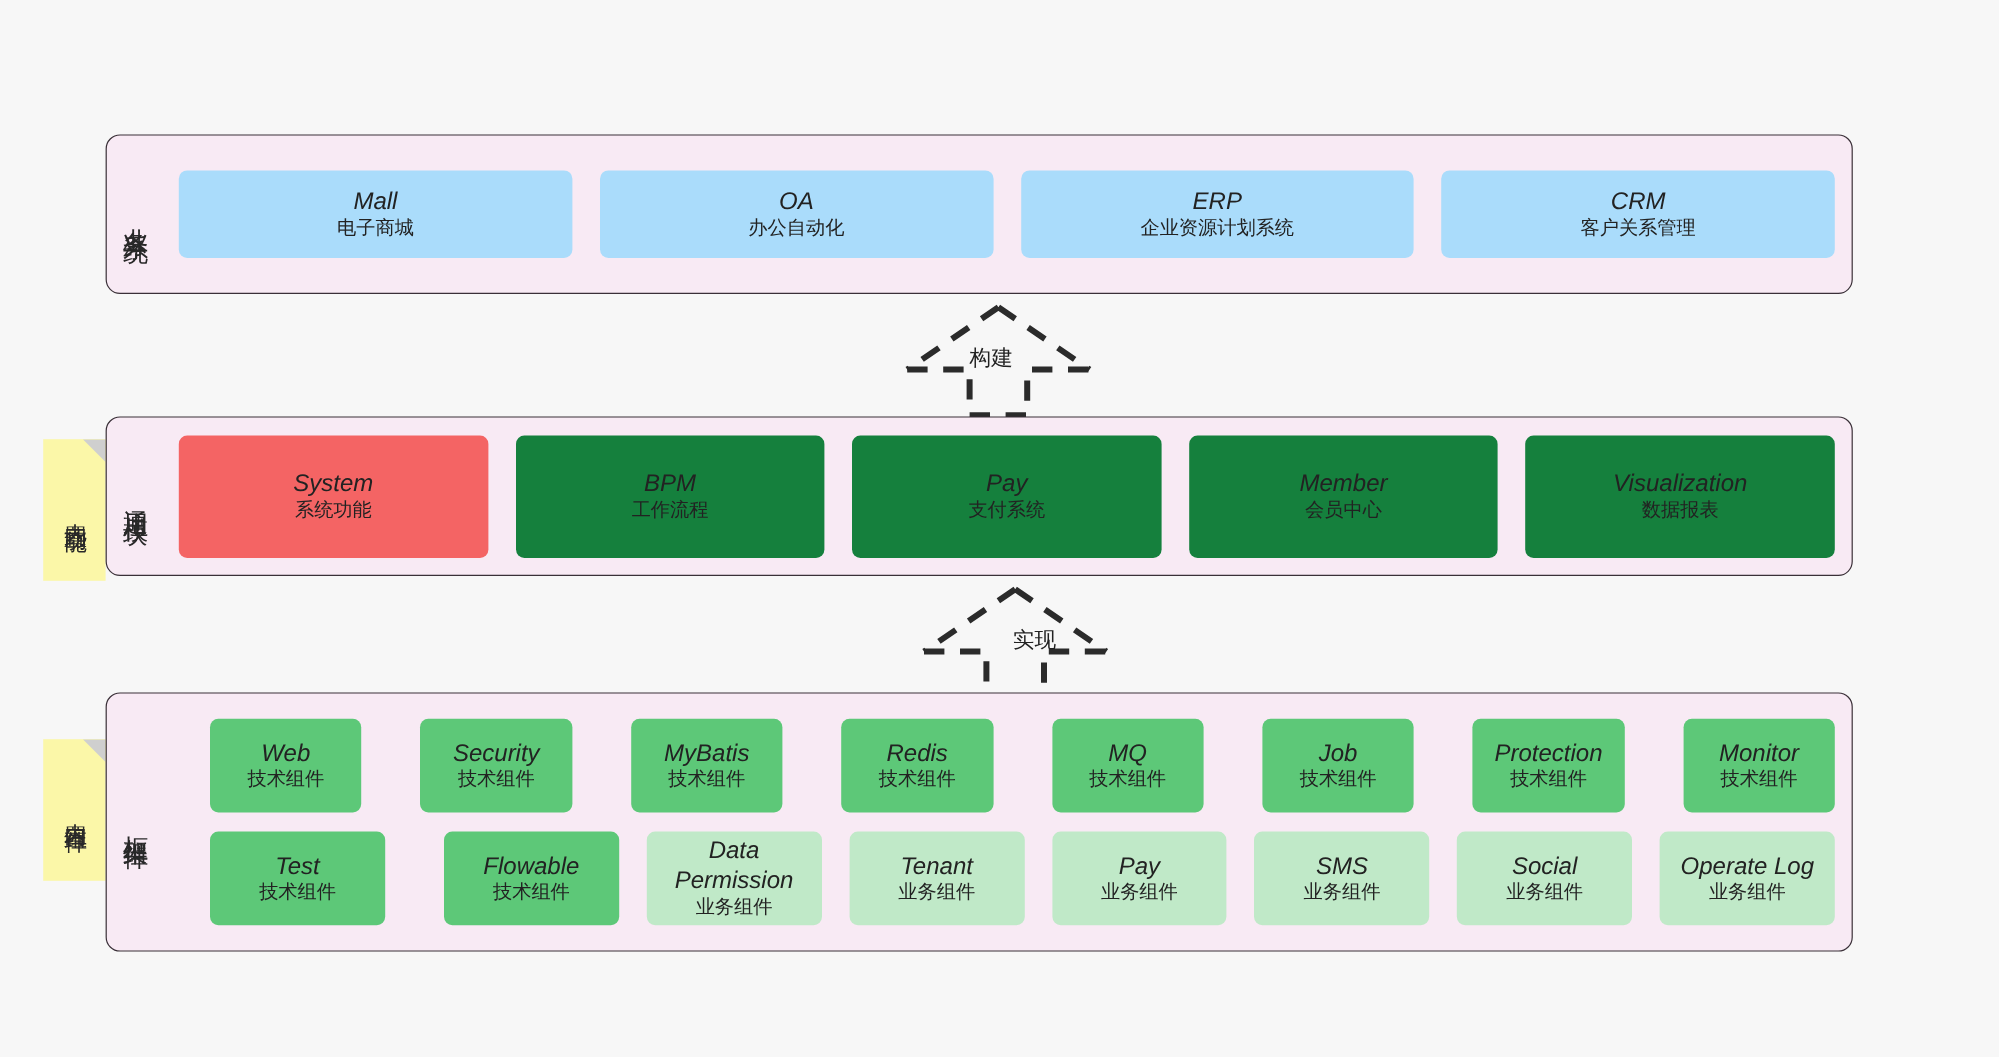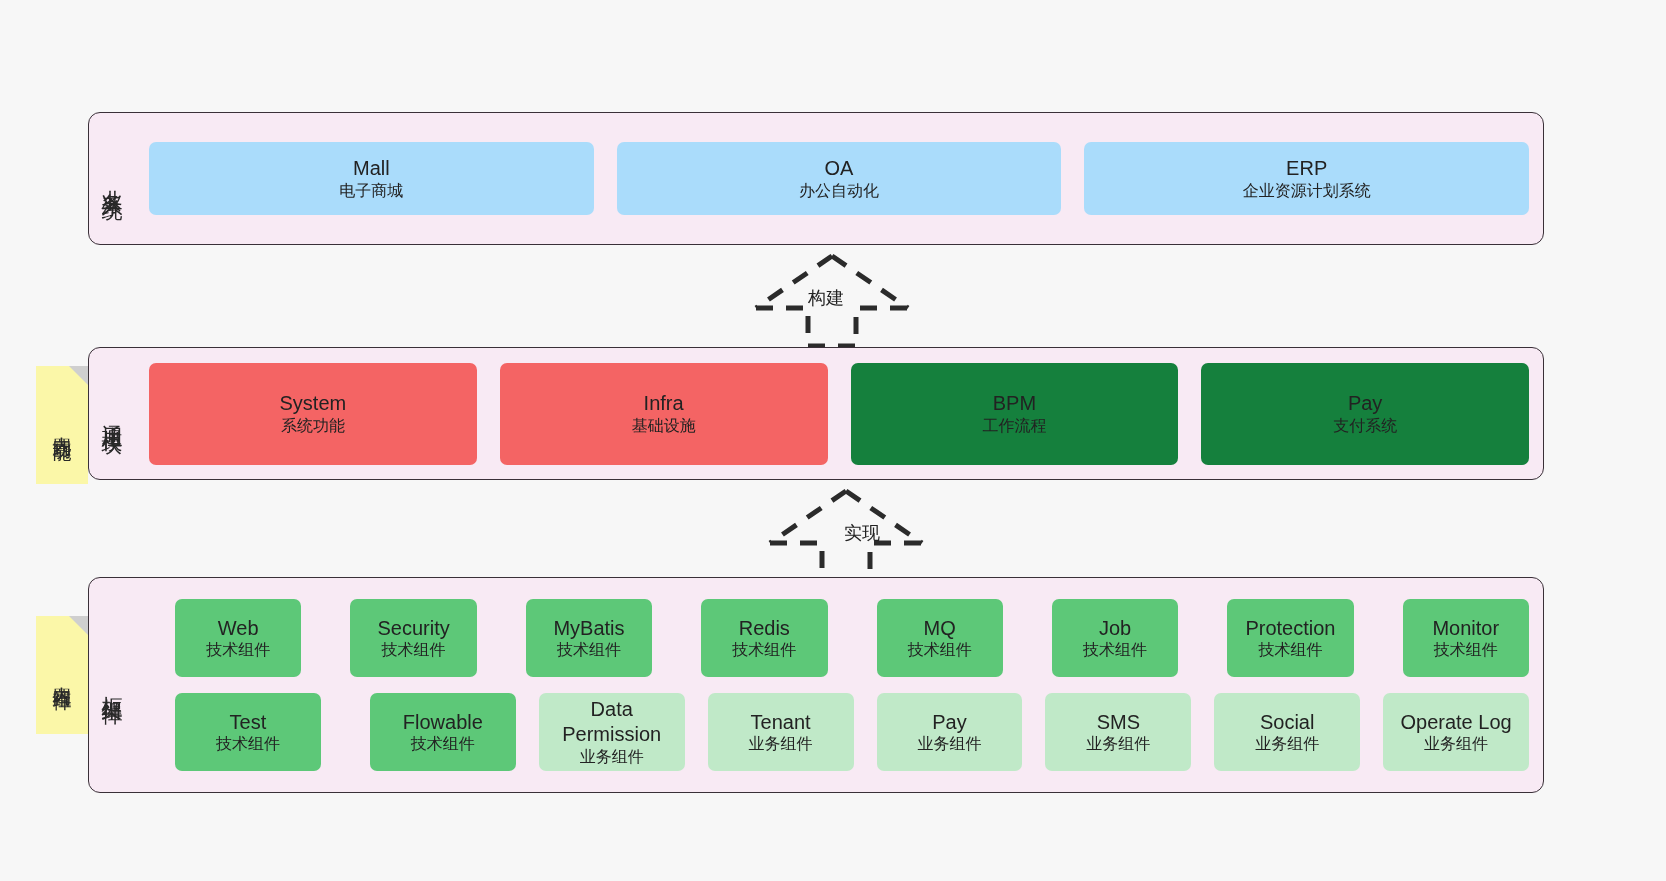--- a/index.html
+++ b/index.html
@@ -56,21 +56,21 @@
     flex-direction: column;
     align-items: center;
     justify-content: center;
     text-align: center;
     color: #222;
     line-height: 1.24;
     padding: 4px 6px;
     min-width: 0;
     user-select: none;
   }
-  .node .t1 { font-size: 20px; }
+  .node .t1 { font-size: 20px; font-style: italic; }
   .node .t2 { font-size: 16px; }
 
   .blue        { background: #aadcfb; }
   .red-strong  { background: #f46464; }
   .red-light   { background: #15803d; }
   .green-strong{ background: #5dc878; margin-left: 26px; }
   .green-light { background: #c0e9c8; }
 
   
   #layer-business { left: 88px;  top: 112px; width: 1456px; height: 133px; }
@@ -140,20 +140,24 @@
           <span class="t2">电子商城</span>
         </div>
         <div class="node blue">
           <span class="t1">OA</span>
           <span class="t2">办公自动化</span>
         </div>
         <div class="node blue">
           <span class="t1">ERP</span>
           <span class="t2">企业资源计划系统</span>
         </div>
+        <div class="node blue">
+          <span class="t1">CRM</span>
+          <span class="t2">客户关系管理</span>
+        </div>
       </div>
     </div>
   </div>
 
   <div class="uml-arrow" id="arrow-build">
     <svg width="160" height="96" viewBox="0 0 160 96">
       <path d="M80 4 L156 56 M80 4 L4 56" fill="none" stroke="#2b2b2b" stroke-width="5" stroke-dasharray="17 13" stroke-linecap="butt"></path>
       <path d="M4 56 L56 56 L56 94 L104 94 L104 56 L156 56" fill="none" stroke="#2b2b2b" stroke-width="5" stroke-dasharray="17 13" stroke-linecap="butt"></path>
     </svg>
     <span class="uml-label">构建</span>
@@ -163,31 +167,35 @@
     <span>内置功能</span>
   </div>
   <div class="layer" id="layer-modules">
     <div class="layer-title">通用模块</div>
     <div class="layer-body">
       <div class="row">
         <div class="node red-strong">
           <span class="t1">System</span>
           <span class="t2">系统功能</span>
         </div>
-        <div class="node red-strong">
-          <span class="t1">Infra</span>
-          <span class="t2">基础设施</span>
-        </div>
         <div class="node red-light">
           <span class="t1">BPM</span>
           <span class="t2">工作流程</span>
         </div>
         <div class="node red-light">
           <span class="t1">Pay</span>
           <span class="t2">支付系统</span>
+        </div>
+        <div class="node red-light">
+          <span class="t1">Member</span>
+          <span class="t2">会员中心</span>
+        </div>
+        <div class="node red-light">
+          <span class="t1">Visualization</span>
+          <span class="t2">数据报表</span>
         </div>
       </div>
     </div>
   </div>
 
   <div class="uml-arrow" id="arrow-impl">
     <svg width="160" height="96" viewBox="0 0 160 96">
       <path d="M80 4 L156 56 M80 4 L4 56" fill="none" stroke="#2b2b2b" stroke-width="5" stroke-dasharray="17 13" stroke-linecap="butt"></path>
       <path d="M4 56 L56 56 L56 94 L104 94 L104 56 L156 56" fill="none" stroke="#2b2b2b" stroke-width="5" stroke-dasharray="17 13" stroke-linecap="butt"></path>
     </svg>

